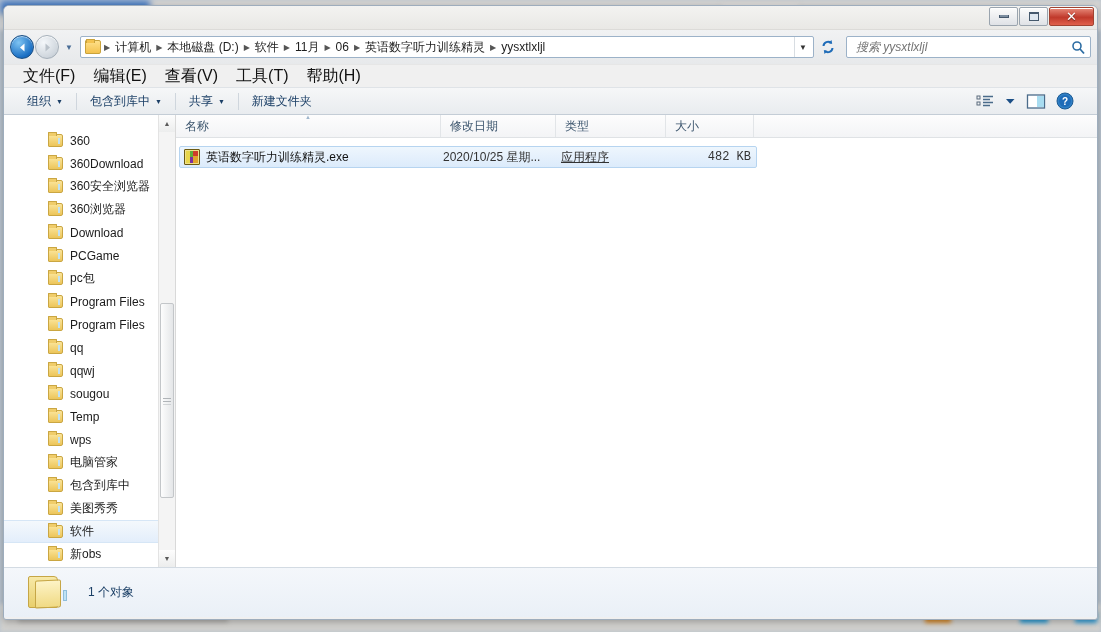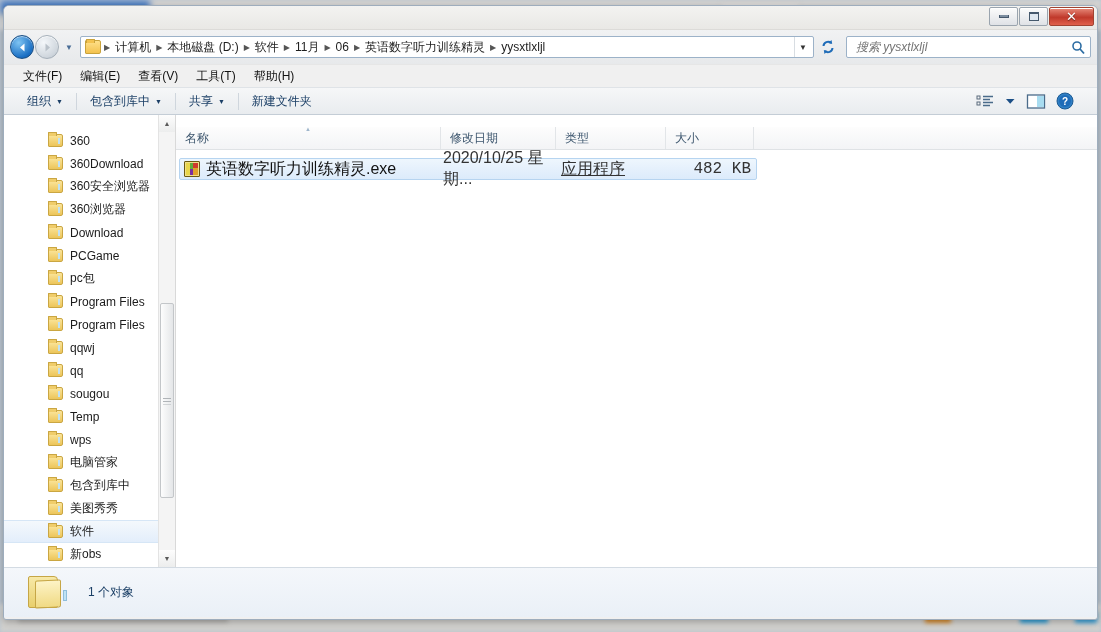--- a/index.html
+++ b/index.html
@@ -125,21 +125,21 @@
   .searchbox input {
     flex:1; border:none; outline:none; font-size:12px; font-style:italic;
     color:#777; font-family:"Liberation Sans", sans-serif; background:transparent;
   }
 
   
   .menubar {
     height:23px; display:flex; align-items:center; padding-left:10px;
     background:#f0f0f0; border-top:1px solid #e6e6e6;
   }
-  .menuitem { font-size:12px; color:#111; padding:2px 9px; }
+  .menuitem { font-size:16px; color:#111; padding:2px 9px; }
 
   
   .toolbar {
     height:28px; display:flex; align-items:center; padding:0 18px 0 14px;
     background:linear-gradient(#f6f7f8,#e9ecef);
     border-top:1px solid #dfe3e7; border-bottom:1px solid #c4cdd6;
   }
   .tbitem { font-size:12px; color:#1b3f66; padding:3px 9px; display:flex;
             align-items:center; gap:5px; }
   .tbcaret { font-size:7px; color:#1b3f66; }
@@ -189,39 +189,38 @@
   .vs-grip { position:absolute; left:50%; top:50%; transform:translate(-50%,-50%);
              width:8px; height:7px;
              background:repeating-linear-gradient(#b0b4b8 0 1px, transparent 1px 3px); }
 
   
   .list-pane { flex:1; background:#fff; position:relative; }
   .headers {
     height:23px; display:flex; align-items:stretch;
     background:linear-gradient(#fdfdfd,#f3f4f6);
     border-bottom:1px solid #dfe2e5;
-    margin-top:12px;
   }
   .hcell {
     display:flex; align-items:center; font-size:12px; color:#3d566e;
     padding-left:9px; border-right:1px solid #e2e5e8; position:relative;
   }
   .hcell.sorted::after {
     content:"▲"; position:absolute; left:50%; top:-1px; transform:translateX(-50%);
     font-size:6px; color:#9fb6cc;
   }
   .h-name { width:265px; }
   .h-date { width:115px; }
   .h-type { width:110px; }
   .h-size { width:88px; }
 
   .rows { padding-top:8px; }
   .row {
     height:22px; display:flex; align-items:center; margin:0 0 0 3px;
-    width:578px; font-size:16px; color:#111;
+    width:578px; font-size:12px; color:#111;
     background:linear-gradient(#eef6fd,#dcebfb);
     border:1px solid #b6d4f0; border-radius:2px;
   }
   .c-name { width:263px; display:flex; align-items:center; gap:6px; padding-left:4px;
             overflow:hidden; white-space:nowrap; }
   .c-date { width:118px; color:#333; }
   .c-type { width:110px; color:#333;text-decoration:underline; }
   .c-size { width:80px; text-align:right; color:#333;font-family:Liberation Mono, monospace; }
 
   .exeicon { width:16px; height:16px; flex:none; position:relative;
@@ -434,25 +433,25 @@
         <div class="tree-item">
           <span class="folder"></span>
           <span>Program Files</span>
         </div>
         <div class="tree-item">
           <span class="folder"></span>
           <span>Program Files</span>
         </div>
         <div class="tree-item">
           <span class="folder"></span>
+          <span>qq</span>
+        </div>
+        <div class="tree-item">
+          <span class="folder"></span>
           <span>qqwj</span>
-        </div>
-        <div class="tree-item">
-          <span class="folder"></span>
-          <span>qq</span>
         </div>
         <div class="tree-item">
           <span class="folder"></span>
           <span>sougou</span>
         </div>
         <div class="tree-item">
           <span class="folder"></span>
           <span>Temp</span>
         </div>
         <div class="tree-item">

